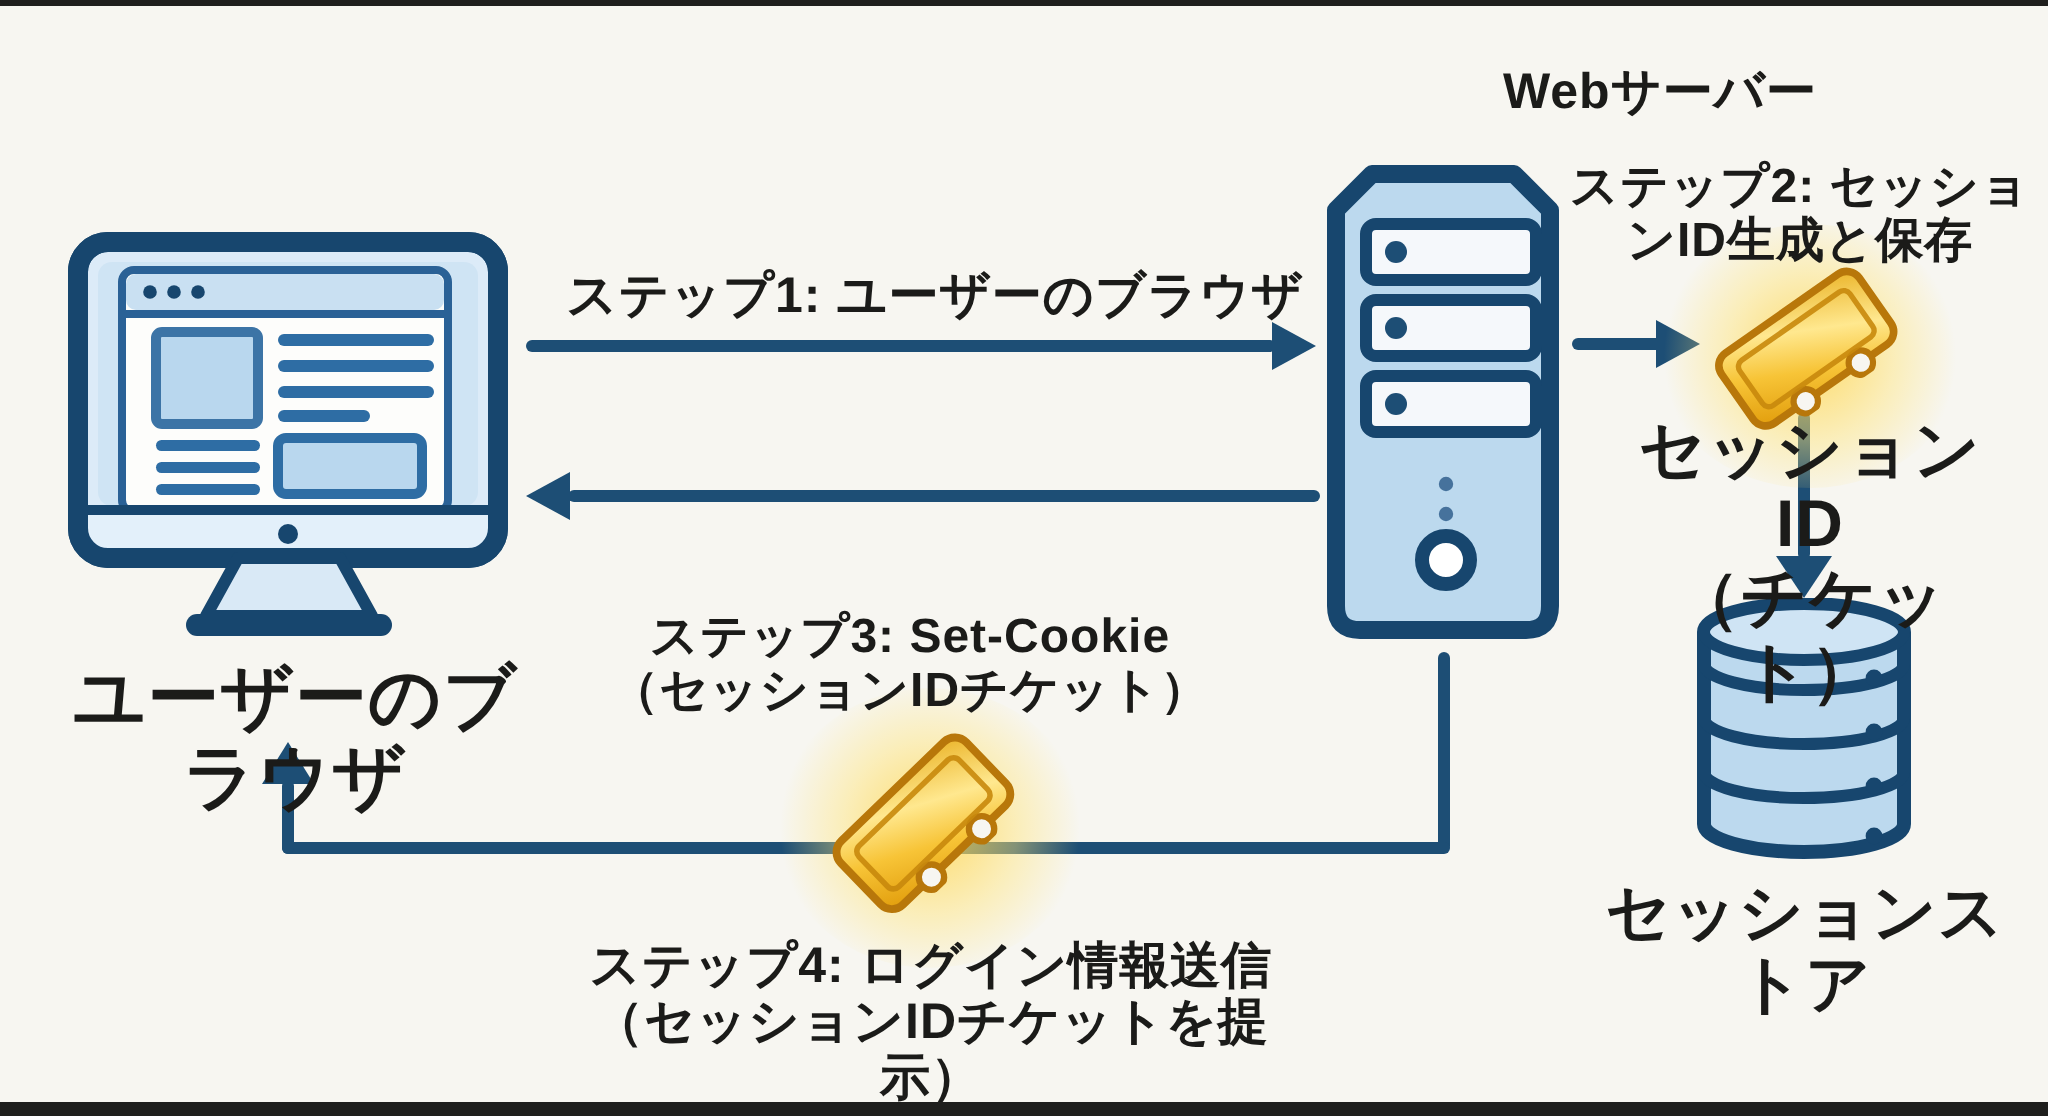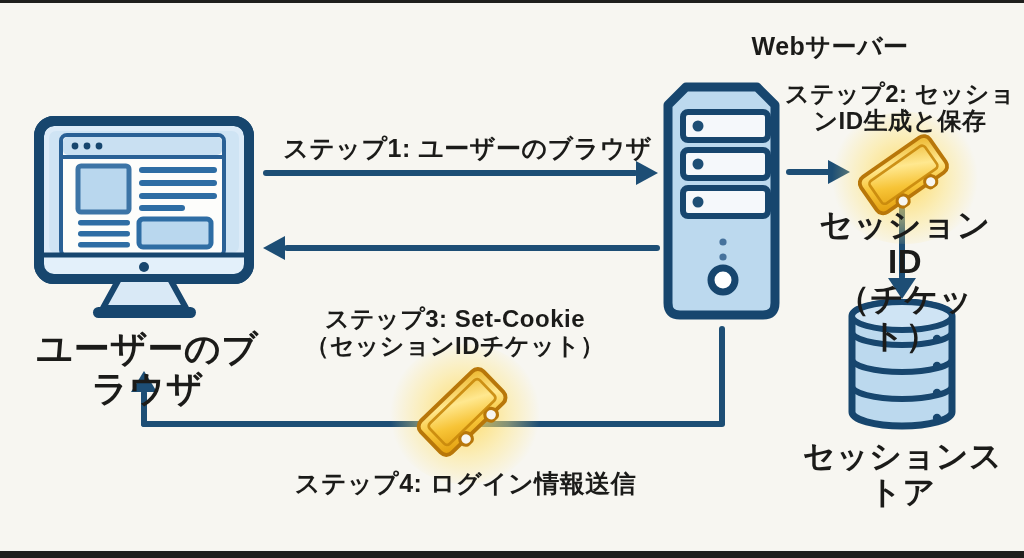--- a/index.html
+++ b/index.html
@@ -163,15 +163,16 @@
     <span>セッションID</span>
     <span>（チケット）</span>
   </div>
 
   <div class="label" style="left:30px; top:329px; width:235px; font-size:36px;">ユーザーのブラウザ</div>
 
   <div class="label" style="left:795px; top:439px; width:215px; font-size:32px;">セッションストア</div>
 
   <div class="label" style="left:278px; top:469px; width:375px; font-size:25px;">
     <span>ステップ4: ログイン情報送信</span>
+    <span>（セッションIDチケットを提示）</span>
   </div>
 
 </div>
 
 </body></html>

